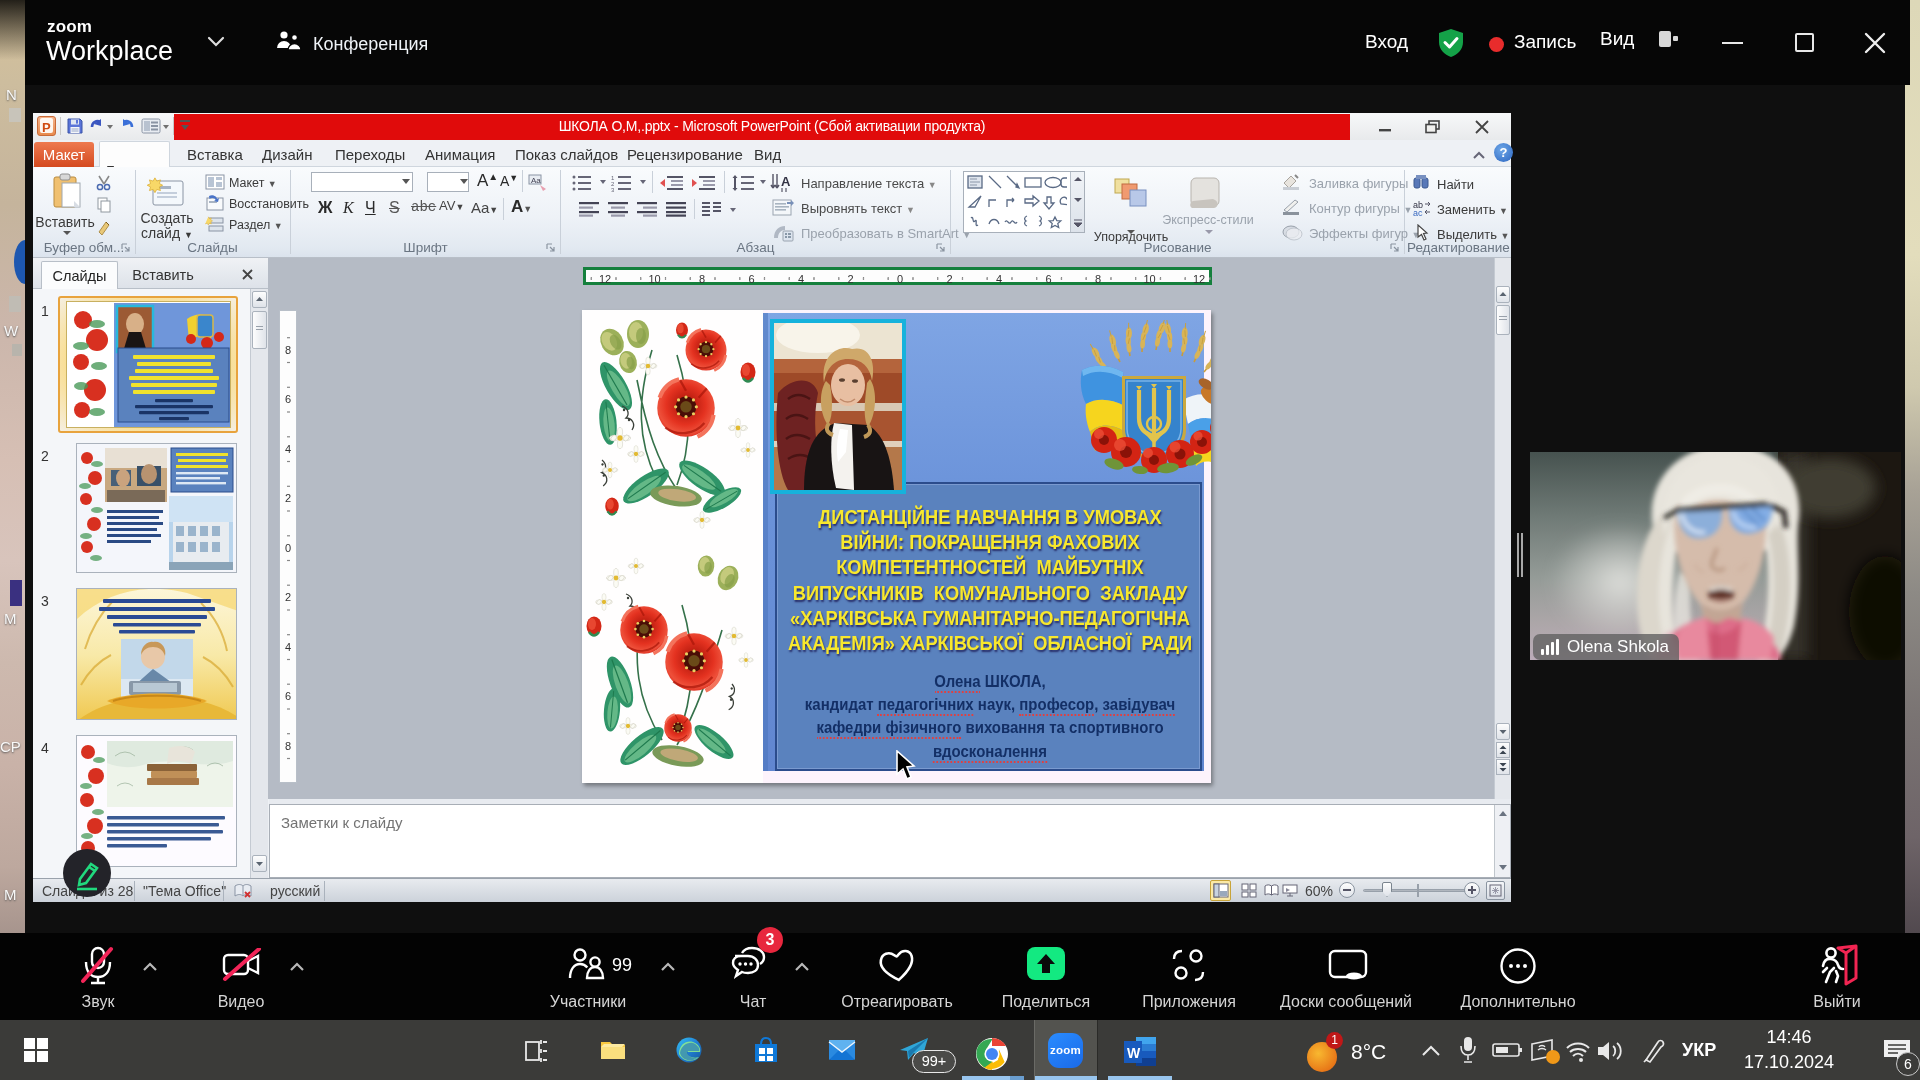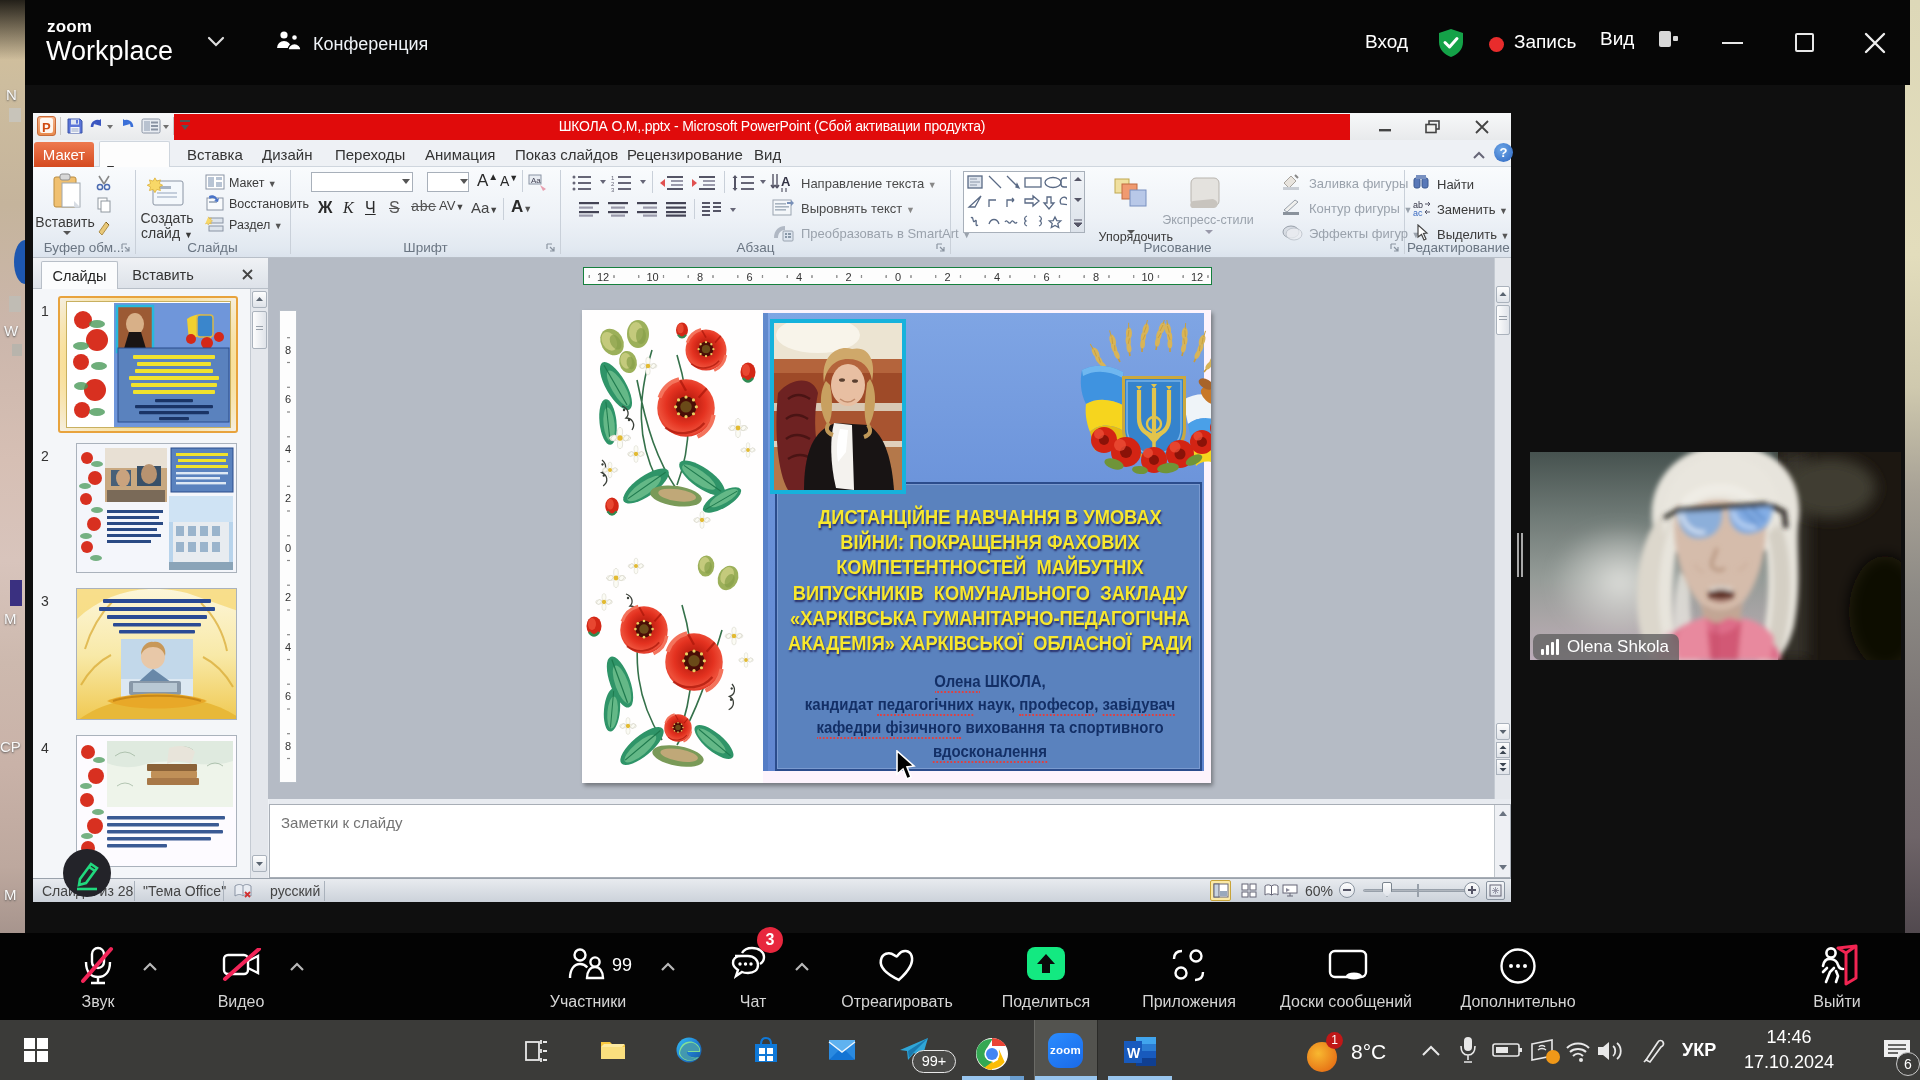--- a/index.html
+++ b/index.html
@@ -377,21 +377,21 @@
       <svg class="abs" style="left:2px;top:46px;" width="10" height="12" viewBox="0 0 10 12">
             <path d="M1 2 h8 M1 5 l4 4 4-4z" stroke="#556" fill="#556"></path>
           </svg>
     </div>
     
     <svg class="abs" style="left:1078px;top:8px;" width="40" height="36" viewBox="0 0 40 36">
       <rect x="4" y="4" width="14" height="14" fill="#f0e0a0" stroke="#c0a850"></rect>
       <rect x="11" y="9" width="15" height="15" fill="#f09a70" stroke="#c06a40"></rect>
       <rect x="19" y="15" width="16" height="16" fill="#b8c8e8" stroke="#7890c0"></rect>
     </svg>
-    <div class="abs" style="left:1056px;top:63px;width:84px;text-align:right;font-size:12.5px;color:#3a3a3a;white-space:nowrap;">Упорядочить</div>
+    <div class="abs" style="left:1056px;top:63px;width:84px;text-align:center;font-size:12.5px;color:#3a3a3a;white-space:nowrap;">Упорядочить</div>
     <svg class="abs" style="left:1093px;top:62px;" width="10" height="7" viewBox="0 0 10 7">
           <path d="M1 1 l4 4 4-4z" fill="#555"></path>
         </svg>
     
     <svg class="abs" style="left:1152px;top:8px;" width="40" height="36" viewBox="0 0 40 36">
       <rect x="6" y="3" width="28" height="28" rx="5" fill="#e4e2de" stroke="#b8b4ae"></rect>
       <path d="M28 24 c6 2 6 8 1 9 l-22 0 c-3-2-2-6 1-7z" fill="#c8c4be"></path>
     </svg>
     <div class="abs" style="left:1124px;top:46px;width:102px;text-align:center;font-size:12.5px;color:#9aa2ac;white-space:nowrap;">Экспресс-стили</div>
     <svg class="abs" style="left:1171px;top:62px;" width="10" height="7" viewBox="0 0 10 7">
@@ -635,21 +635,21 @@
             </svg></div>
       <div class="abs" style="left:1px;top:22px;width:15px;height:38px;background:linear-gradient(90deg,#fdfdfd,#dfe3e9);border:1px solid #aab2bc;border-radius:2px;">
             <div style="margin:14px 3px;border-top:1px solid #98a0aa;border-bottom:1px solid #98a0aa;height:4px;"></div>
           </div>
       <div class="abs" style="left:1px;top:566px;width:15px;height:17px;background:linear-gradient(180deg,#fdfdfd,#dfe3e9);border:1px solid #aab2bc;border-radius:2px;"><svg width="13" height="13" viewBox="0 0 13 13">
               <path d="M3 5 L6.5 9 L10 5z" fill="#5a6470"></path>
             </svg></div>
     </div>
   </div>
 
-  <div class="abs" id="hruler" style="left:550px;top:154px;width:629px;height:18px;background:#fdfdfd;border:1px solid #15803d;"><svg width="629" height="18" viewBox="0 0 629 18">
+  <div class="abs" id="hruler" style="left:550px;top:154px;width:629px;height:18px;background:#fdfdfd;border:3px solid #15803d;"><svg width="629" height="18" viewBox="0 0 629 18">
           <text x="13.0" y="12.5" font-size="11" fill="#333" font-family="Liberation Sans">12</text>
           <text x="62.5" y="12.5" font-size="11" fill="#333" font-family="Liberation Sans">10</text>
           <text x="113.0" y="12.5" font-size="11" fill="#333" font-family="Liberation Sans">8</text>
           <text x="162.5" y="12.5" font-size="11" fill="#333" font-family="Liberation Sans">6</text>
           <text x="212.0" y="12.5" font-size="11" fill="#333" font-family="Liberation Sans">4</text>
           <text x="261.5" y="12.5" font-size="11" fill="#333" font-family="Liberation Sans">2</text>
           <text x="311.0" y="12.5" font-size="11" fill="#333" font-family="Liberation Sans">0</text>
           <text x="360.5" y="12.5" font-size="11" fill="#333" font-family="Liberation Sans">2</text>
           <text x="410.0" y="12.5" font-size="11" fill="#333" font-family="Liberation Sans">4</text>
           <text x="459.5" y="12.5" font-size="11" fill="#333" font-family="Liberation Sans">6</text>

